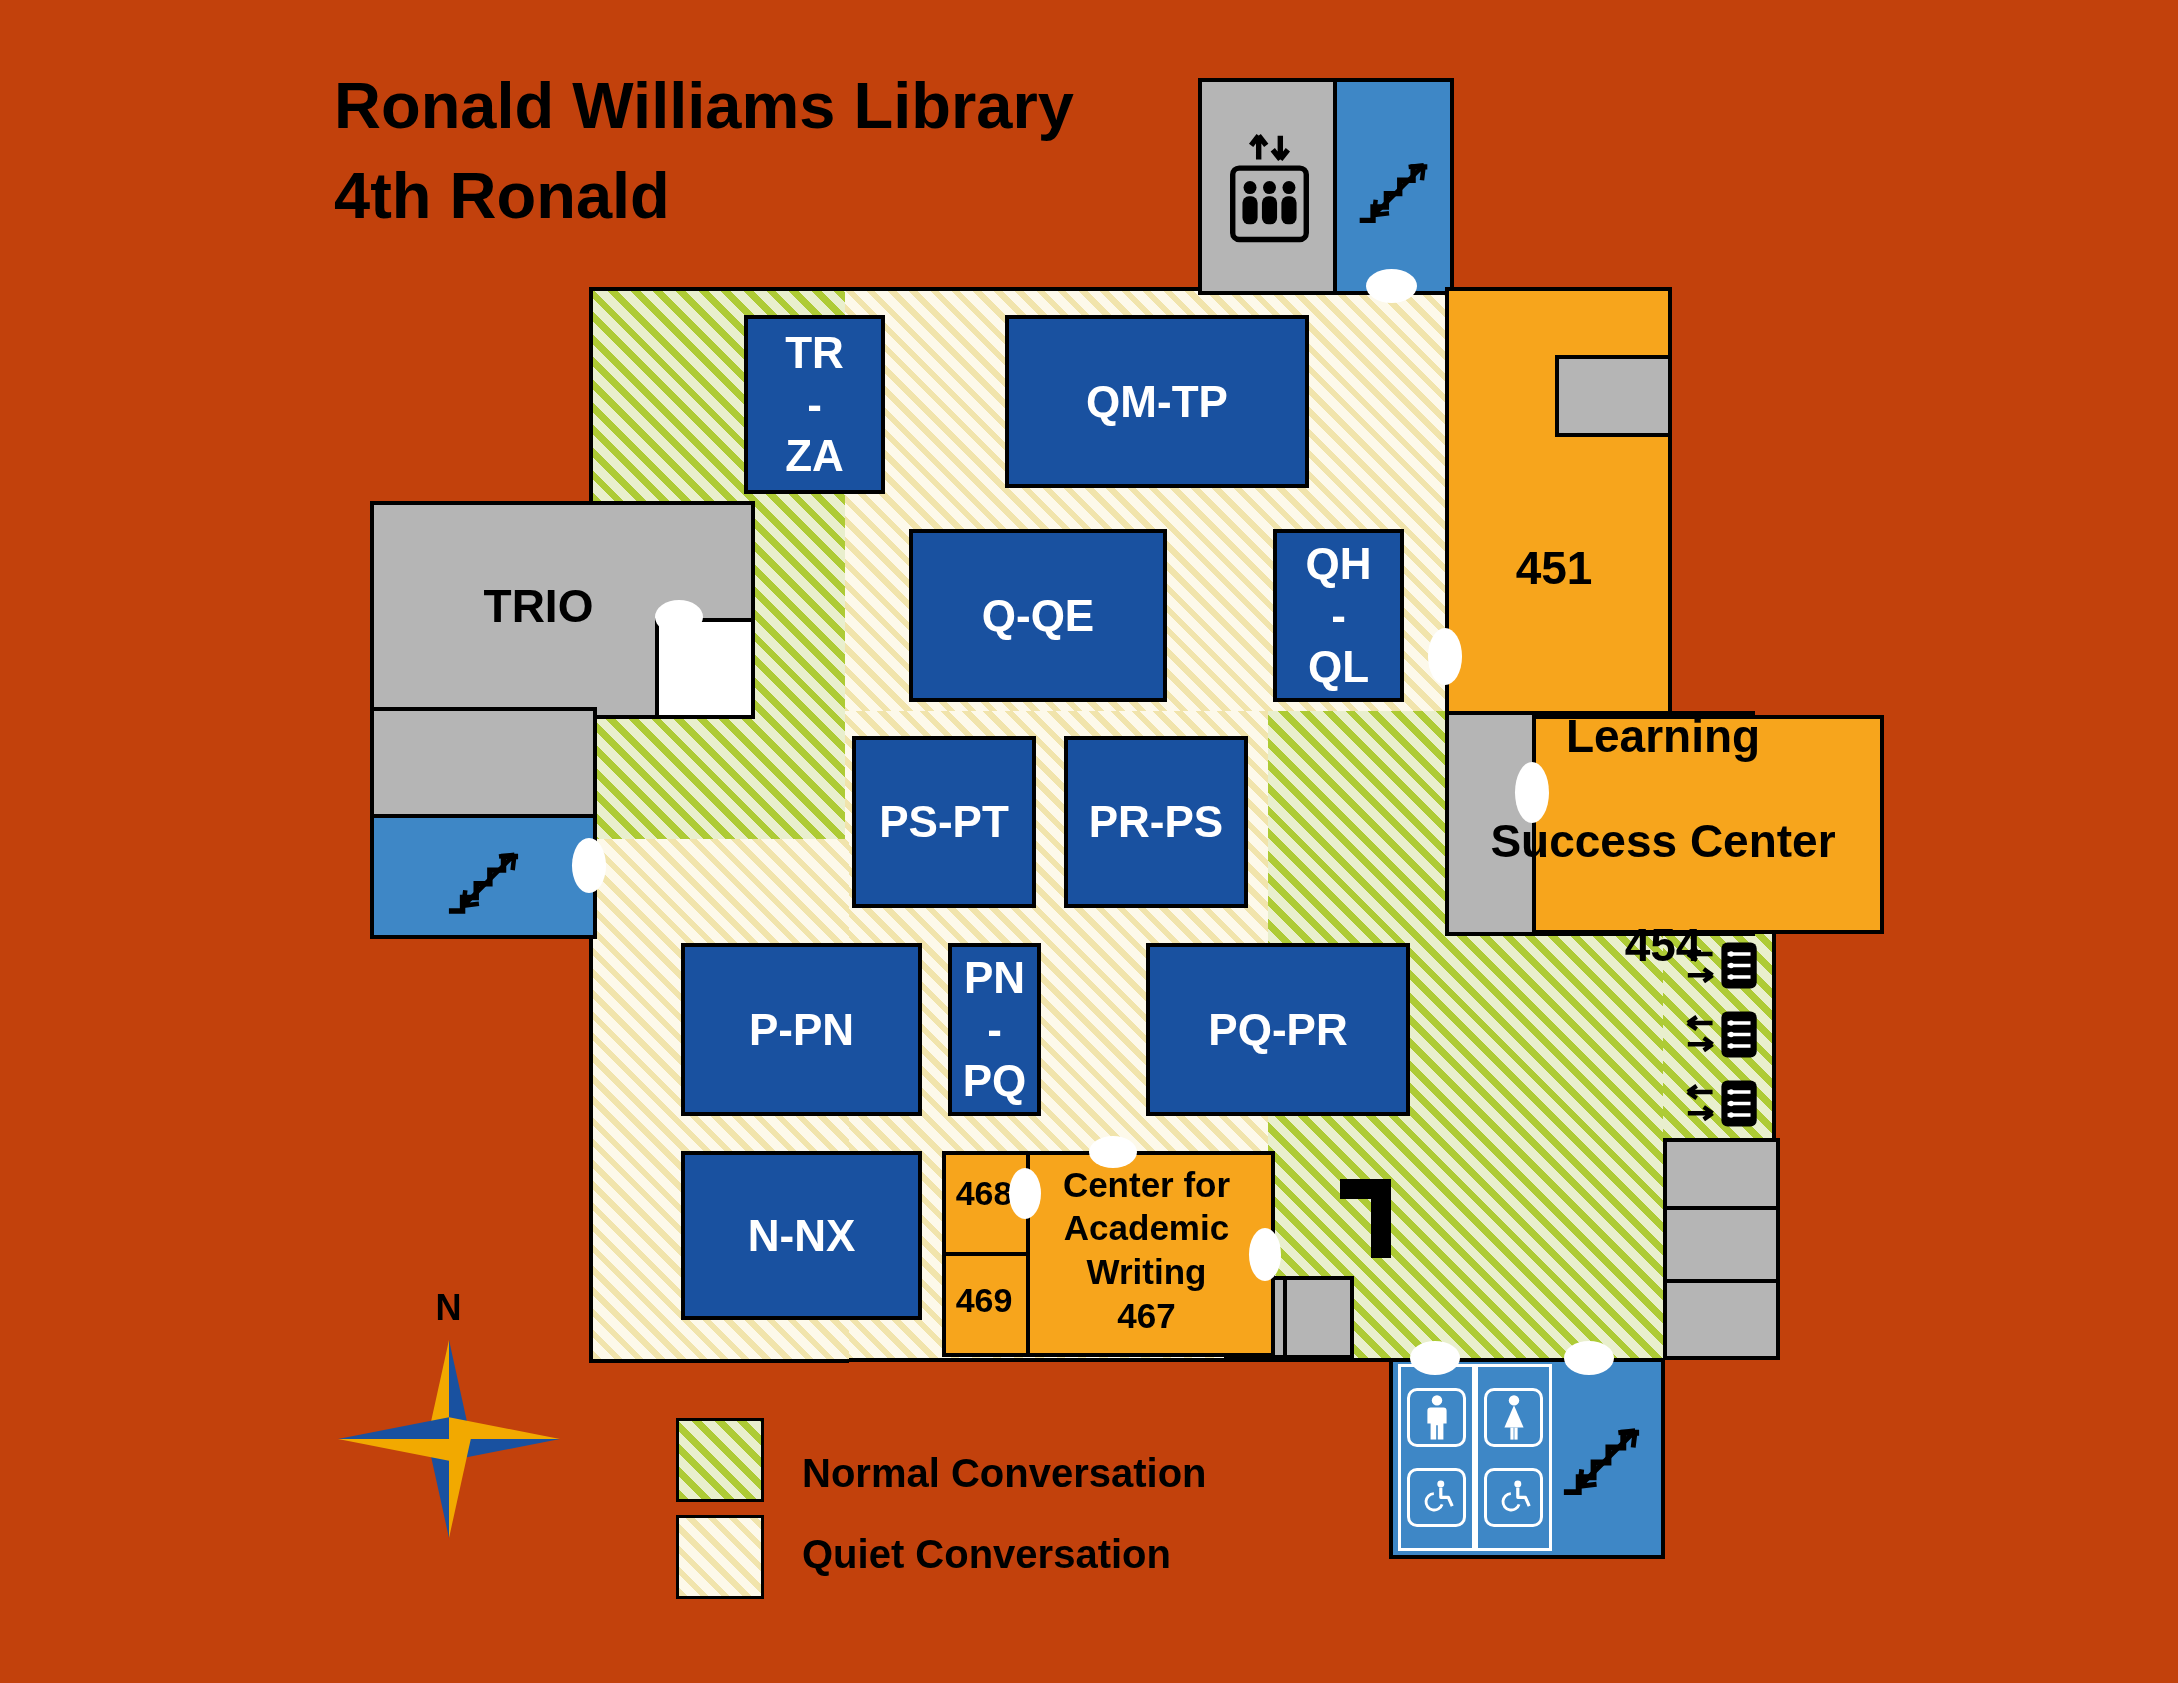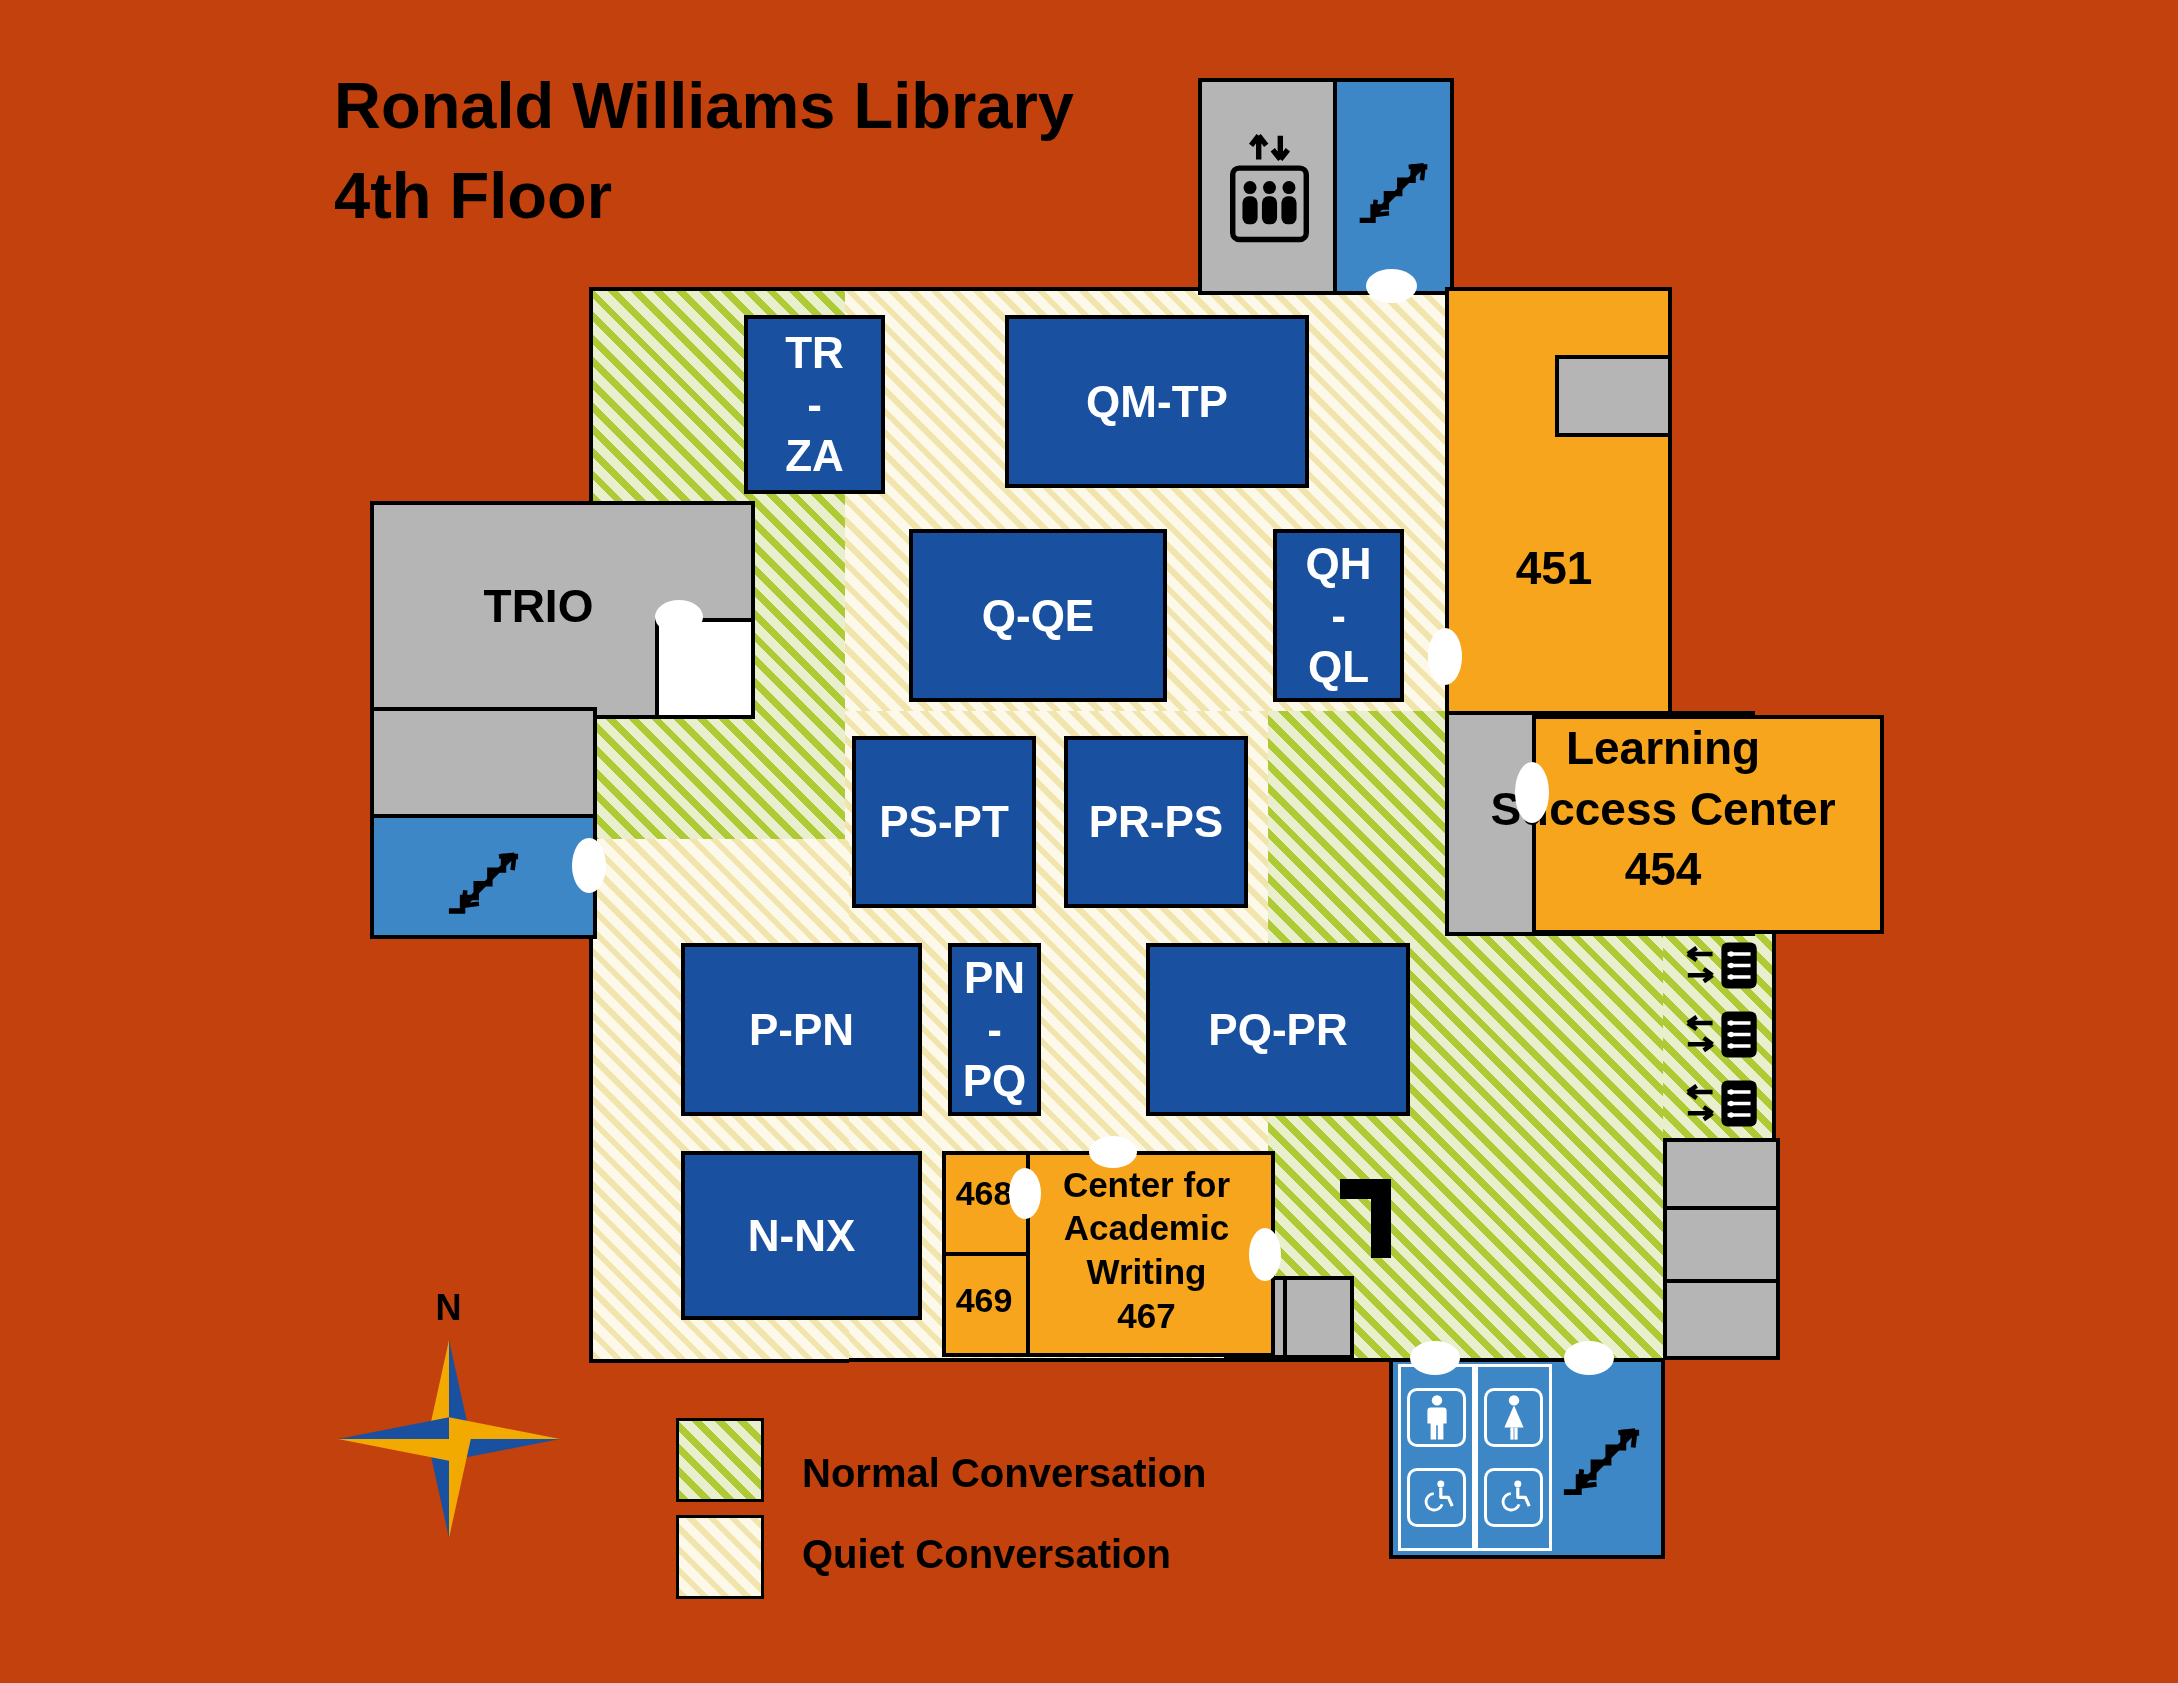--- a/index.html
+++ b/index.html
@@ -46,21 +46,21 @@
   .legend-label{position:absolute;height:78px;display:flex;align-items:center;font-size:40px;font-weight:bold;color:#000;}
   .blackbar{position:absolute;background:#000;}
 </style>
 </head>
 <body>
 
 <div id="canvas">
 
   <div class="title">
     <div>Ronald Williams Library</div>
-    <div>4th Floor</div>
+    <div>4th Ronald</div>
   </div>
 
   <div class="r green bl bt" style="left:589px;top:287px;width:256px;height:551px;"></div>
   <div class="r cream bt" style="left:845px;top:287px;width:600px;height:424px;"></div>
   <div class="r cream bb" style="left:845px;top:711px;width:423px;height:647px;"></div>
   <div class="r cream bl bb" style="left:589px;top:839px;width:256px;height:520px;"></div>
   <div class="r green bb" style="left:1268px;top:711px;width:395px;height:647px;"></div>
   <div class="r green br" style="left:1663px;top:927px;width:109px;height:211px;"></div>
 
   <div class="r gray-bg ba" style="left:370px;top:501px;width:377px;height:210px;"></div>
@@ -99,21 +99,21 @@
   </div>
 
   <div class="r orange-bg ba" style="left:1445px;top:287px;width:219px;height:424px;"></div>
   <div class="r gray-bg ba" style="left:1555px;top:355px;width:109px;height:74px;"></div>
   <div class="lbl" style="left:1455px;top:508px;width:198px;height:119px;font-size:46px;">
       <span>451</span>
     </div>
 
   <div class="r gray-bg ba" style="left:1445px;top:711px;width:302px;height:217px;"></div>
   <div class="r orange-bg ba" style="left:1532px;top:715px;width:344px;height:211px;"></div>
-  <div class="lbl" style="left:1465px;top:720px;width:396px;height:178px;font-size:46px;line-height:1.32;">
+  <div class="lbl" style="left:1465px;top:752px;width:396px;height:178px;font-size:46px;line-height:1.32;gap:44px;">
     <span>Learning</span>
     <span>Success Center</span>
     <span>454</span>
   </div>
 
   <div class="icon-center" style="left:1675px;top:939px;width:91px;height:53px;">
     <svg width="87" height="53" viewBox="0 0 90 60">
       <path d="M36,17 H8 M8,17 l10,-7 M8,17 l10,7 M8,41 H36 M36,41 l-10,-7 M36,41 l-10,7" stroke="#000" stroke-width="5" fill="none"></path>
       <rect x="46" y="4" width="40" height="52" rx="7" fill="#000"></rect>
       <path d="M53,17 h26 M53,30 h26 M53,43 h26" stroke="#fff" stroke-width="4" fill="none"></path>

